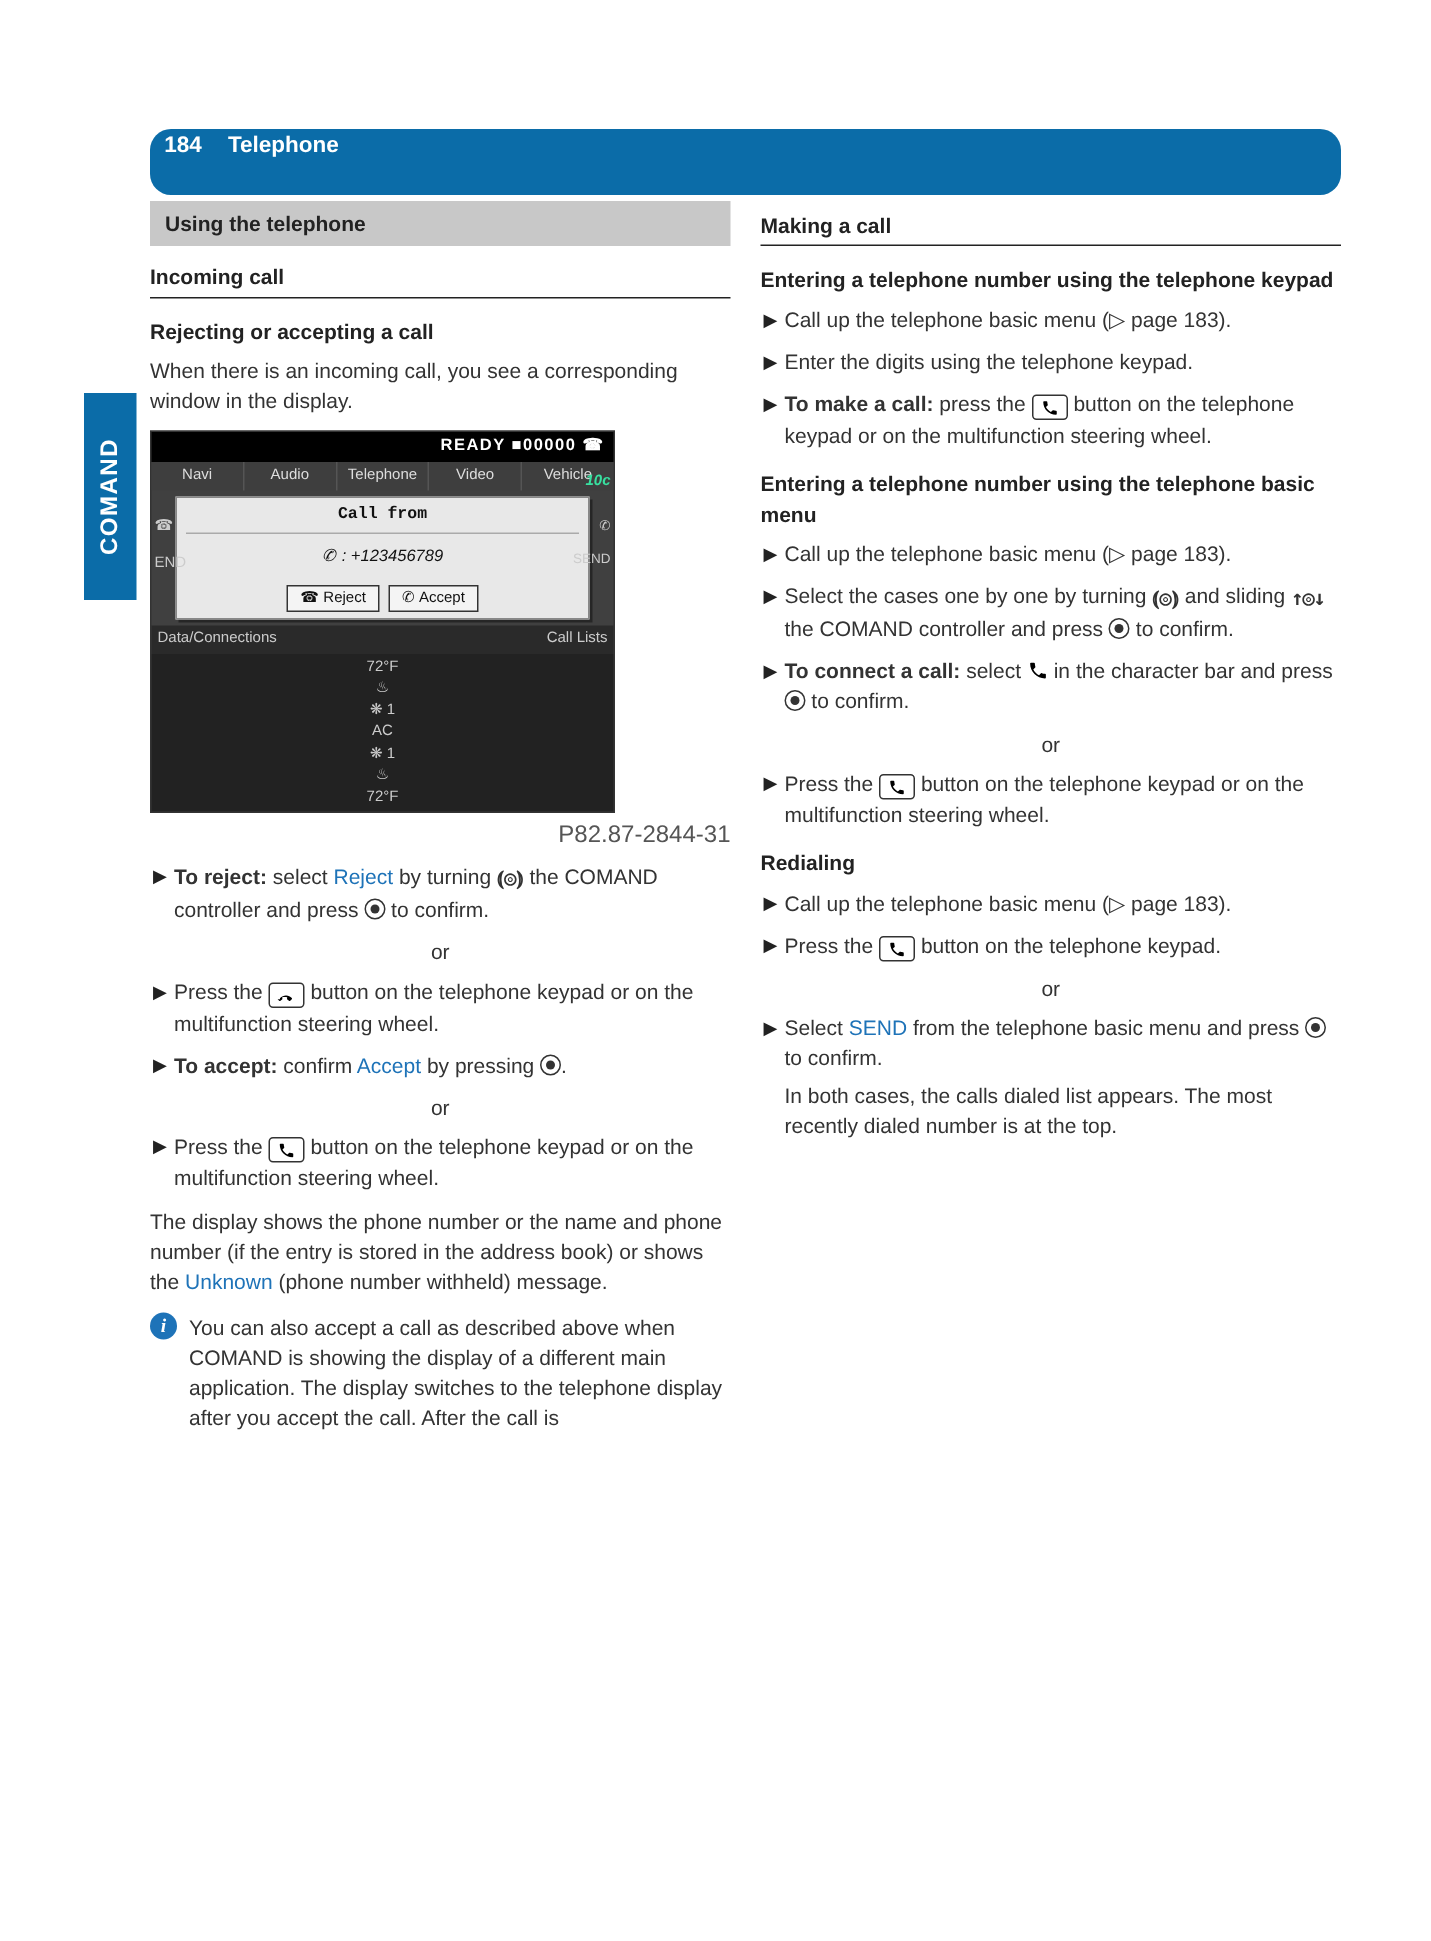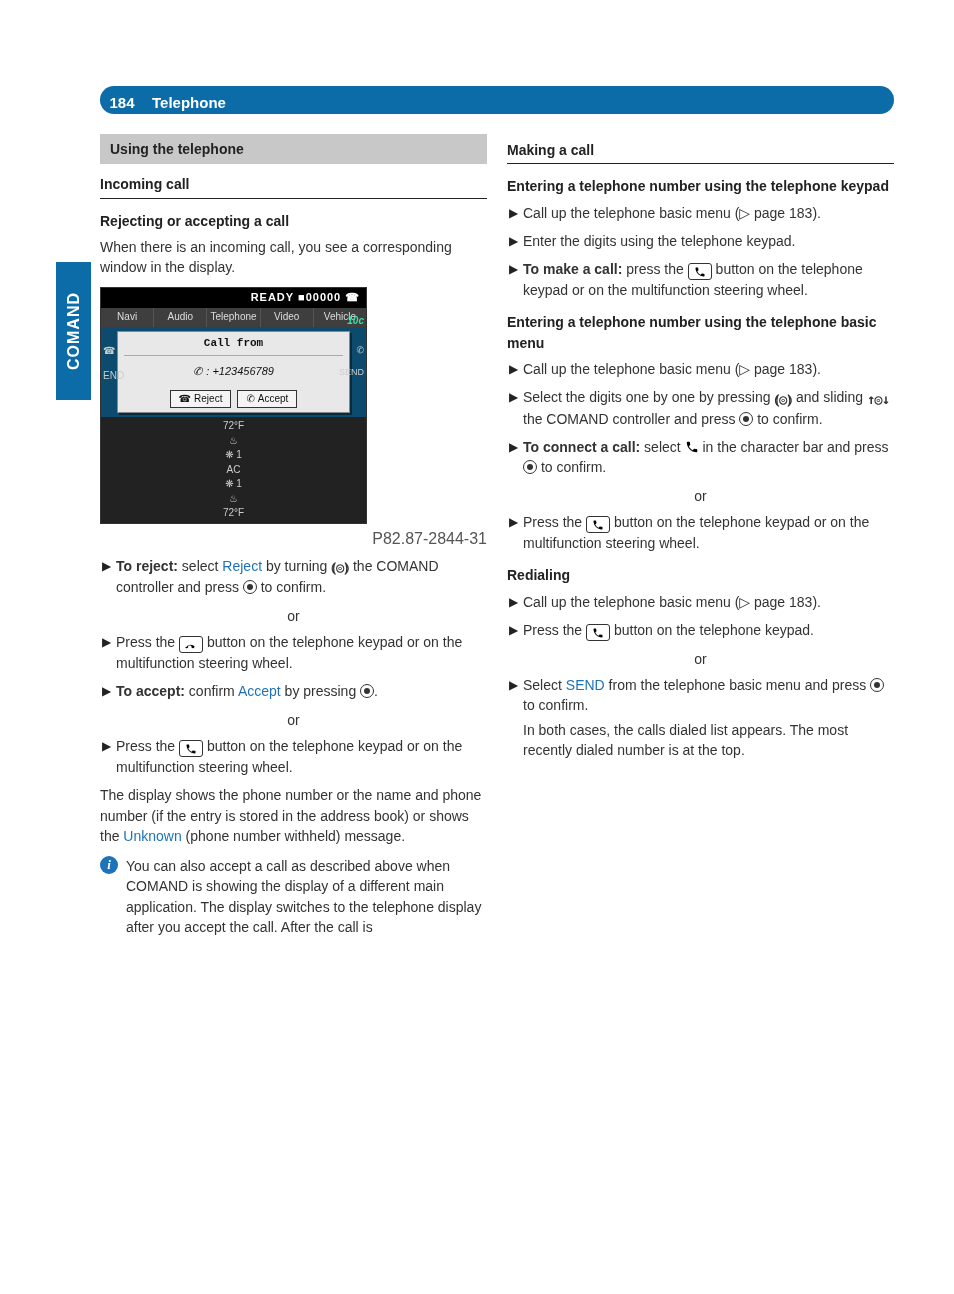--- a/index.html
+++ b/index.html
@@ -10,25 +10,25 @@
     background: #fff;
     width: 954px;
     height: 1294px;
     position: relative;
     padding: 90px 60px 60px 100px;
     line-height: 1.45;
   }
   .page-header {
     position: absolute;
     top: 86px; left: 100px; right: 60px;
-    height: 28px;
+    height: 44px;
     background: #0b6ca8;
     color: #fff;
     display: flex;
-    align-items: flex-end;
+    align-items: flex-start;
     font-weight: bold;
     font-size: 15px;
     border-radius: 14px;
   }
   .page-number {
     width: 44px;
     text-align: center;
     color: #fff;
     font-weight: bold;
   }
@@ -112,21 +112,21 @@
   }
   .info-row { display:flex; gap:8px; margin-top:8px; }
   .info-icon {
     flex:0 0 18px;width:18px;height:18px;border-radius:50%;background:#1e73b8;color:#fff;font-weight:bold;font-style:italic;font-family:Georgia,serif;text-align:center;line-height:18px;font-size:13px;
   }
   .info-body { flex:1; }
   
   .figure { margin: 10px 0 6px 0; }
   .fig-caption { text-align:right; font-size:16px; color:#555; margin-top:3px; }
   .shot {
-    width: 267px; border:1px solid #333; background:#0c4a6e; color:#fff; font-size:11px;
+    width: 310px; border:1px solid #333; background:#404040; color:#fff; font-size:11px;
   }
   .shot-status { background:#000;color:#fff;text-align:right;padding:2px 6px;font-weight:bold;letter-spacing:1px; }
   .shot-tabs { display:flex;background:#3e3e3e;color:#ddd; }
   .shot-tab { flex:1;text-align:center;padding:2px 0;border-right:1px solid #555;font-size:10px; }
   .shot-tab:last-child{border-right:none;}
   .shot-dialog {
     background:#e8e8e8;color:#111;border:1px solid #888;margin:4px 16px;padding:4px 6px;text-align:center;
     box-shadow:2px 2px 0 rgba(0,0,0,.4);
   }
   .shot-dialog-title{font-weight:bold;margin-bottom:6px;border-bottom:1px solid #aaa;padding-bottom:3px;font-family:Liberation Mono, monospace;}
@@ -191,20 +191,24 @@
             <div class="shot-btn">
                 <span>☎</span>
                 <span>Reject</span>
               </div>
             <div class="shot-btn">
                 <span>✆</span>
                 <span>Accept</span>
               </div>
           </div>
         </div>
+        <div class="shot-lower">
+          <span>Data/Connections</span>
+          <span>Call Lists</span>
+        </div>
         <div class="shot-footer">
           <span>72°F</span>
           <span>♨</span>
           <span><span>❋ </span><span>1</span></span>
           <span class="shot-ac">AC</span>
           <span><span>❋ </span><span>1</span></span>
           <span>♨</span>
           <span>72°F</span>
         </div>
       </div>
@@ -276,21 +280,21 @@
     </div>
 
     <div class="h3">Entering a telephone number using the telephone basic menu</div>
     <div class="step">
       <div class="step-marker">▶</div>
       <div class="step-body">Call up the telephone basic menu (▷ page 183).</div>
     </div>
     <div class="step">
       <div class="step-marker">▶</div>
       <div class="step-body">
-        <span>Select the digits one by one by pressing </span><span class="icon-inline icon-turn">⦅◎⦆</span><span> and sliding </span><span class="icon-inline icon-slide">↑◎↓</span><span> the COMAND controller and press </span><span class="icon-press"></span><span> to confirm.</span>
+        <span>Select the cases one by one by turning </span><span class="icon-inline icon-turn">⦅◎⦆</span><span> and sliding </span><span class="icon-inline icon-slide">↑◎↓</span><span> the COMAND controller and press </span><span class="icon-press"></span><span> to confirm.</span>
       </div>
     </div>
     <div class="step">
       <div class="step-marker">▶</div>
       <div class="step-body">
         <b>To connect a call:</b><span> select </span><span><svg class="phone-svg" width="14" height="14" viewBox="0 0 24 24">
               <path d="M6.6 10.8c1.4 2.8 3.8 5.2 6.6 6.6l2.2-2.2c.3-.3.7-.4 1-.2 1.2.4 2.4.6 3.6.6.6 0 1 .4 1 1V20c0 .6-.4 1-1 1C10.6 21 3 13.4 3 4c0-.6.4-1 1-1h3.4c.6 0 1 .4 1 1 0 1.2.2 2.4.6 3.6.1.3 0 .7-.2 1l-2.2 2.2z" fill="#000"></path>
             </svg></span><span> in the character bar and press </span><span class="icon-press"></span><span> to confirm.</span>
       </div>
     </div>

